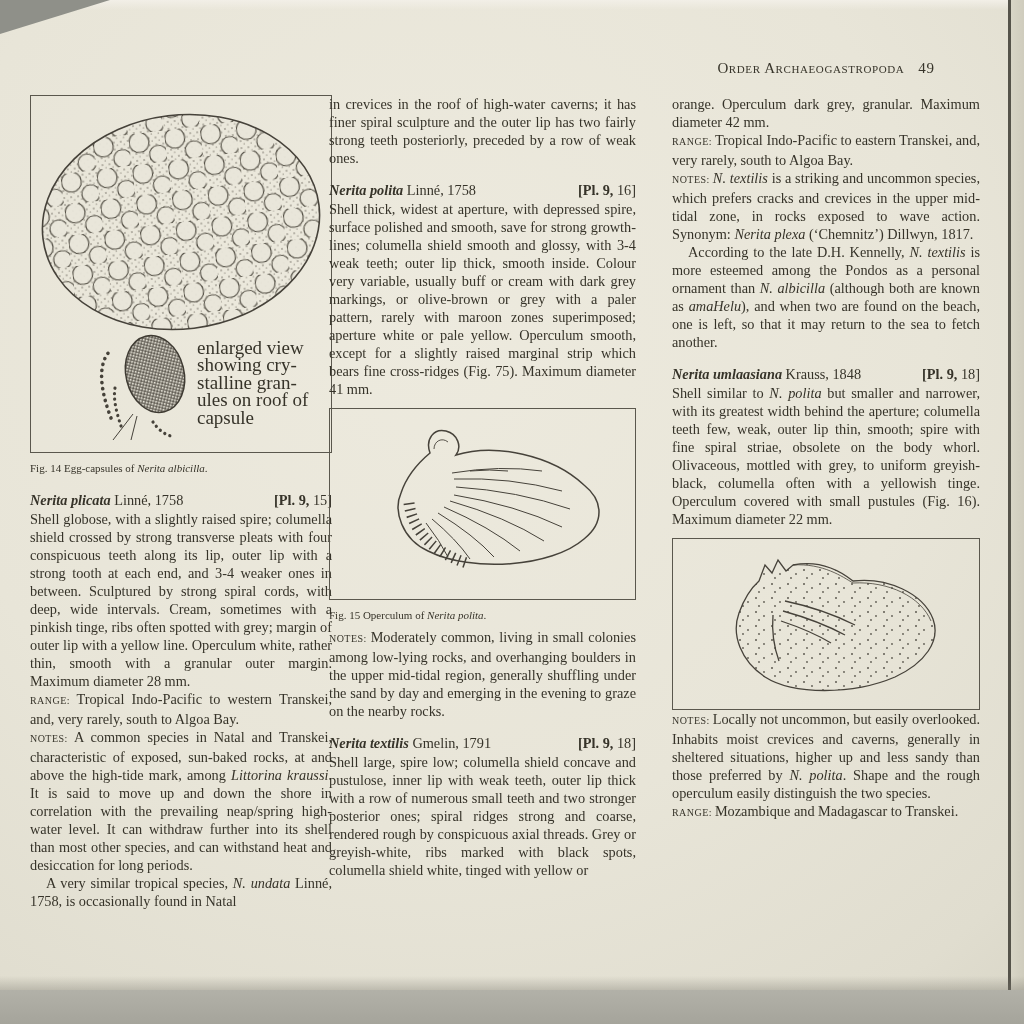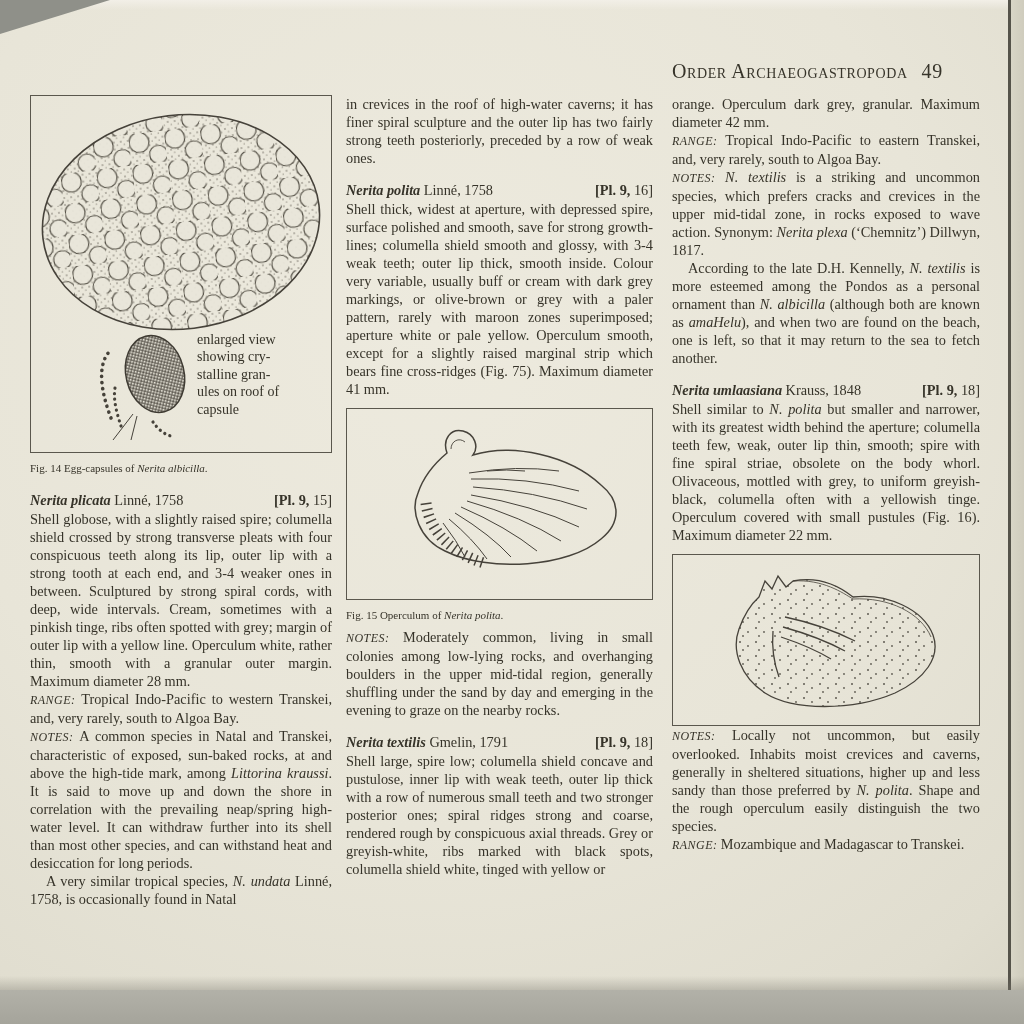--- a/index.html
+++ b/index.html
@@ -19,52 +19,52 @@
     clip-path:polygon(0 0,110px 0,0 34px);
   }
   .top-sheen{position:absolute;left:0;top:0;right:0;height:10px;background:linear-gradient(#f2efe7,rgba(242,239,231,0));}
   .right-edge-line{position:absolute;top:0;bottom:34px;right:13px;width:3px;background:#55534a;}
   .right-edge-strip{position:absolute;top:0;bottom:34px;right:0;width:13px;background:linear-gradient(90deg,#d8d5c6,#cfccbd);}
   .bottom-strip{position:absolute;left:0;right:0;bottom:0;height:34px;background:linear-gradient(#b2b1a8,#a5a49b);}
   .bottom-shadow{position:absolute;left:0;right:0;bottom:34px;height:14px;background:linear-gradient(rgba(120,118,108,0),rgba(120,118,108,.35));}
 
   .header{
     position:absolute;top:60px;left:672px;width:308px;
-    text-align:left;font-variant:small-caps;letter-spacing:.6px;
-    font-size:20px;color:#37342a;white-space:nowrap;
+    text-align:center;font-variant:small-caps;letter-spacing:.6px;
+    font-size:15px;color:#37342a;white-space:nowrap;
   }
   .header .pgnum{font-variant:normal;margin-left:14px;}
 
   .col{position:absolute;top:95px;font-size:14.3px;line-height:18px;color:#363329;}
   #col-left{left:30px;width:302px;}
-  #col-middle{left:346px;width:307px;}
+  #col-middle{left:329px;width:307px;}
   #col-right{left:672px;width:308px;}
 
   .para{text-align:justify;hyphens:none;}
   .indent{text-indent:16px;}
   .gap-s{}
 
   .species-heading{display:flex;justify-content:space-between;align-items:flex-start;margin-top:14px;margin-bottom:1px;}
 
   .seg-i{font-style:italic;}
   .seg-b{font-weight:bold;}
   .seg-bi{font-weight:bold;font-style:italic;}
-  .seg-sc{font-size:12px;letter-spacing:.45px;font-style:italic;}
+  .seg-sc{font-size:10px;letter-spacing:.45px;}
 
   .figure-box{
     border:1.4px solid #5a574d;background:transparent;position:relative;box-sizing:border-box;
   }
   #fig14-box{width:302px;height:358px;}
   #fig15-box{width:307px;height:192px;margin-top:10px;}
   #fig16-box{width:308px;height:172px;margin-top:10px;}
   .fig-caption{font-size:11px;margin-top:6px;margin-bottom:4px;}
 
   .inset-label{
-    position:absolute;right:10px;bottom:34px;width:124px;
-    font-size:14px;line-height:17.5px;white-space:pre-line;text-align:justify;
+    position:absolute;right:10px;bottom:26px;width:124px;
+    font-size:19px;line-height:17.5px;white-space:pre-line;text-align:justify;
   }
   svg{display:block;}
 </style>
 </head>
 <body>
 
 <div class="page">
 
   <div class="top-sheen"></div>
 

